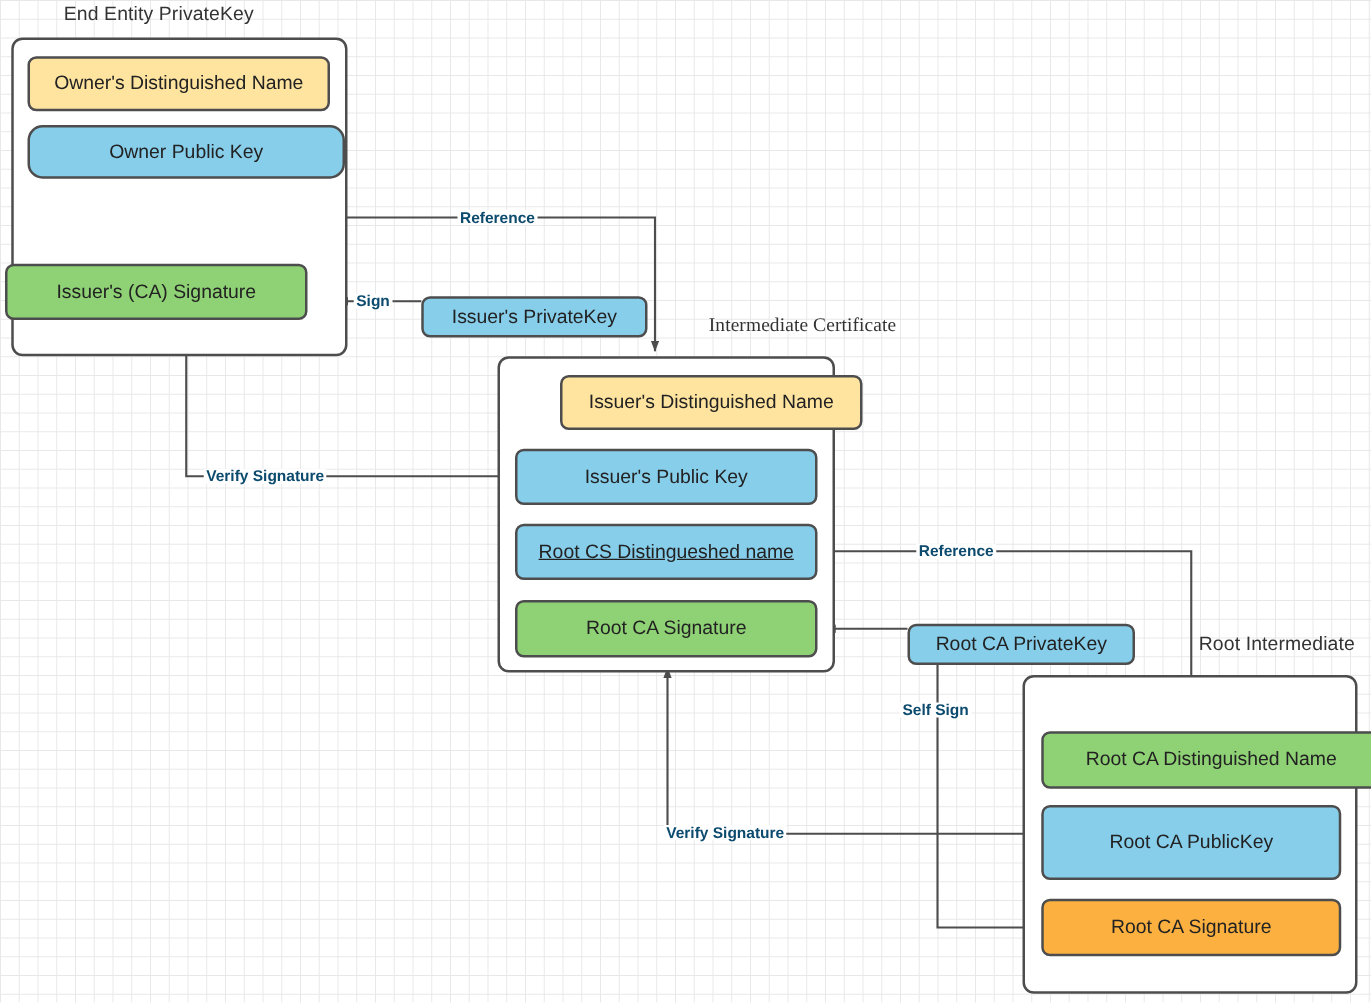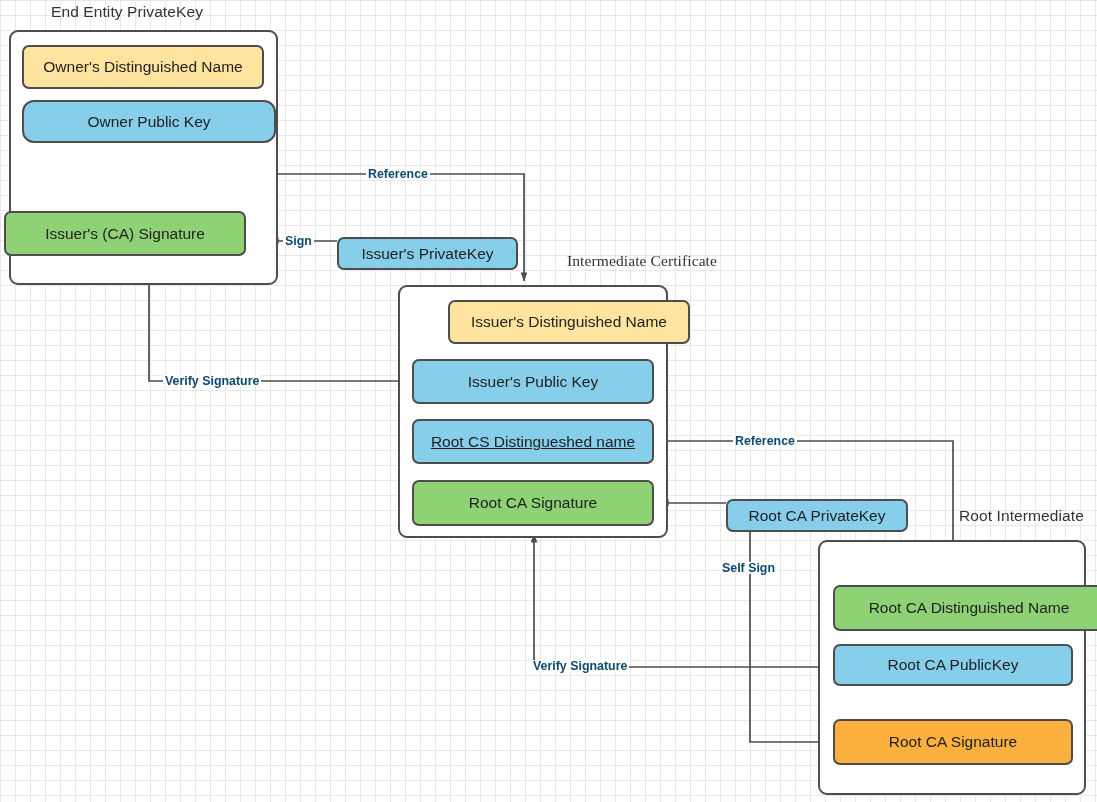--- a/index.html
+++ b/index.html
@@ -137,21 +137,21 @@
   <div class="field-box" style="left:412px; top:480px; width:242px; height:46px; background:#8FD175;">Root CA Signature</div>
 
   <div class="key-box" style="left:726px; top:487px; width:182px; height:33px; background:#87CEEB;">Root CA PrivateKey</div>
 
   <div class="cert-title" style="left:959px; top:507px;">Root Intermediate</div>
 
   <div class="cert-container" style="left:818px; top:540px; width:268px; height:255px;"></div>
 
   <div class="field-box" style="left:833px; top:585px; width:272px; height:46px; background:#8FD175;">Root CA Distinguished Name</div>
 
-  <div class="field-box" style="left:833px; top:644px; width:240px; height:42px; background:#87CEEB;">Root CA PublicKey</div>
+  <div class="field-box" style="left:833px; top:644px; width:240px; height:60px; background:#87CEEB;">Root CA PublicKey</div>
 
   <div class="field-box" style="left:833px; top:719px; width:240px; height:46px; background:#FBB040;">Root CA Signature</div>
 
   <div class="edge-label" style="left:366px; top:168px;">Reference</div>
 
   <div class="edge-label" style="left:283px; top:235px;">Sign</div>
 
   <div class="edge-label" style="left:163px; top:375px;">Verify Signature</div>
 
   <div class="edge-label" style="left:733px; top:435px;">Reference</div>

